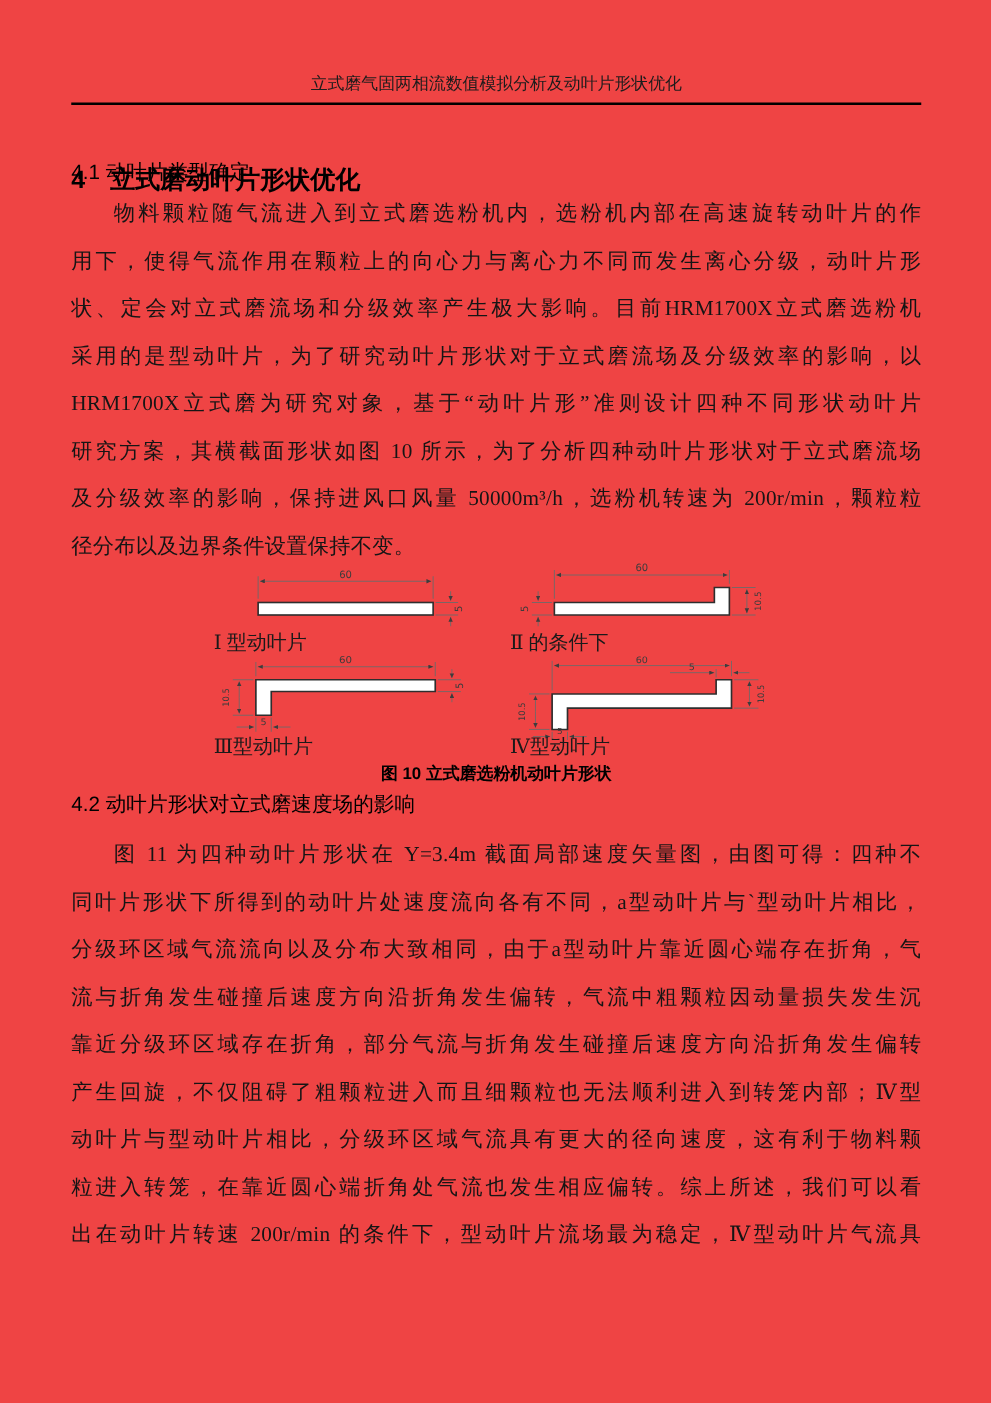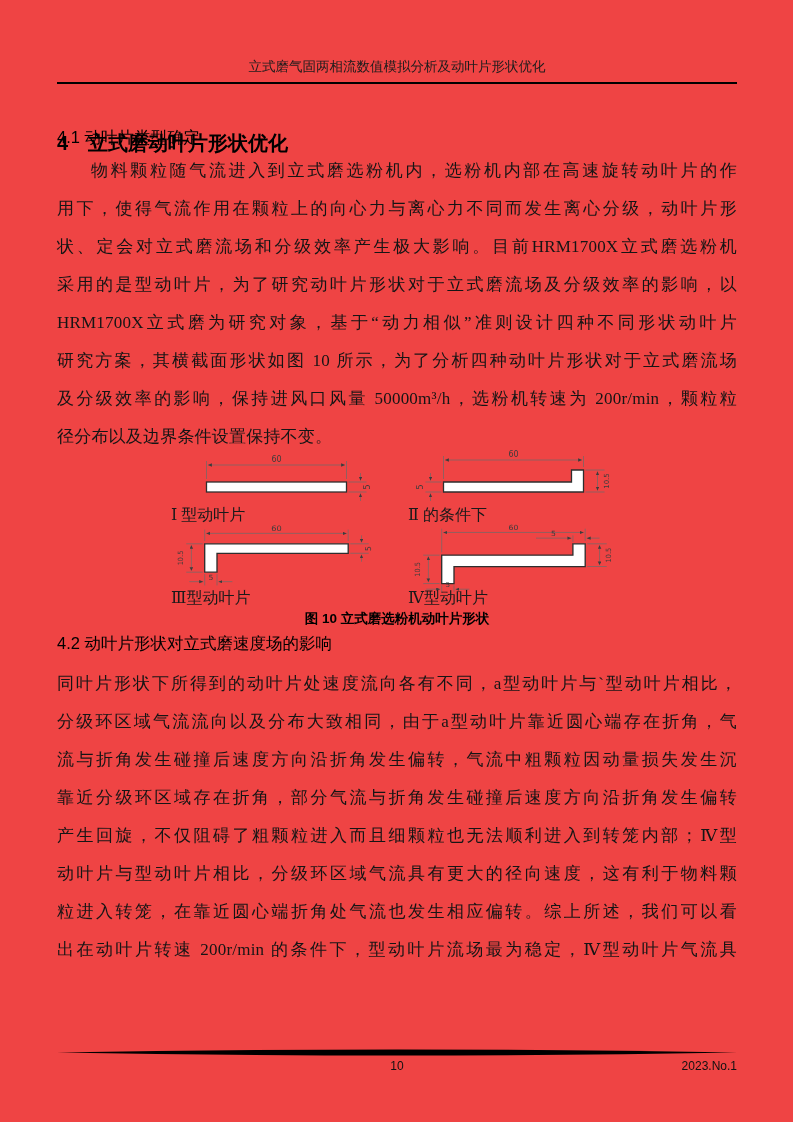--- a/index.html
+++ b/index.html
@@ -68,21 +68,21 @@
 
   <div class="sec-heading">4　立式磨动叶片形状优化</div>
 
   <div class="sub-heading sub1">4.1 动叶片类型确定</div>
 
   <div class="para p1">
     <div class="bline indent">物料颗粒随气流进入到立式磨选粉机内，选粉机内部在高速旋转动叶片的作</div>
     <div class="bline">用下，使得气流作用在颗粒上的向心力与离心力不同而发生离心分级，动叶片形</div>
     <div class="bline">状、定会对立式磨流场和分级效率产生极大影响。目前HRM1700X立式磨选粉机</div>
     <div class="bline">采用的是型动叶片，为了研究动叶片形状对于立式磨流场及分级效率的影响，以</div>
-    <div class="bline">HRM1700X立式磨为研究对象，基于“动力相似”准则设计四种不同形状动叶片</div>
+    <div class="bline">HRM1700X立式磨为研究对象，基于“动叶片形”准则设计四种不同形状动叶片</div>
     <div class="bline">研究方案，其横截面形状如图 10 所示，为了分析四种动叶片形状对于立式磨流场</div>
     <div class="bline">及分级效率的影响，保持进风口风量 50000m³/h，选粉机转速为 200r/min，颗粒粒</div>
     <div class="bline no-stretch">径分布以及边界条件设置保持不变。</div>
   </div>
 
   <div class="figure">
     <div class="fig-grid">
 
       <div class="blade-cell">
         <svg class="blade-svg" width="205" height="62" viewBox="0 0 200 62">
@@ -209,33 +209,25 @@
         <div class="fig-label">Ⅳ型动叶片</div>
       </div>
 
     </div>
     <div class="fig-caption">图 10 立式磨选粉机动叶片形状</div>
   </div>
 
   <div class="sub-heading sub2">4.2 动叶片形状对立式磨速度场的影响</div>
 
   <div class="para p2">
+    <div class="bline indent">图 11 为四种动叶片形状在 Y=3.4m 截面局部速度矢量图，由图可得：四种不</div>
     <div class="bline">同叶片形状下所得到的动叶片处速度流向各有不同，a型动叶片与`型动叶片相比，</div>
     <div class="bline">分级环区域气流流向以及分布大致相同，由于a型动叶片靠近圆心端存在折角，气</div>
     <div class="bline">流与折角发生碰撞后速度方向沿折角发生偏转，气流中粗颗粒因动量损失发生沉</div>
     <div class="bline">靠近分级环区域存在折角，部分气流与折角发生碰撞后速度方向沿折角发生偏转</div>
     <div class="bline">产生回旋，不仅阻碍了粗颗粒进入而且细颗粒也无法顺利进入到转笼内部；Ⅳ型</div>
     <div class="bline">动叶片与型动叶片相比，分级环区域气流具有更大的径向速度，这有利于物料颗</div>
     <div class="bline">粒进入转笼，在靠近圆心端折角处气流也发生相应偏转。综上所述，我们可以看</div>
     <div class="bline">出在动叶片转速 200r/min 的条件下，型动叶片流场最为稳定，Ⅳ型动叶片气流具</div>
   </div>
 
-  <div class="footer">
-    <svg width="680" height="9" style="display:block;">
-      <path d="M0,4.5 Q340,-1.5 680,4.5 Q340,10.5 0,4.5 Z" fill="#000"></path>
-    </svg>
-    <div class="footer-row">
-      <span class="page-num">10</span>
-      <span class="issue">2023.No.1</span>
-    </div>
-  </div>
 
 </div>
 
 </body></html>

